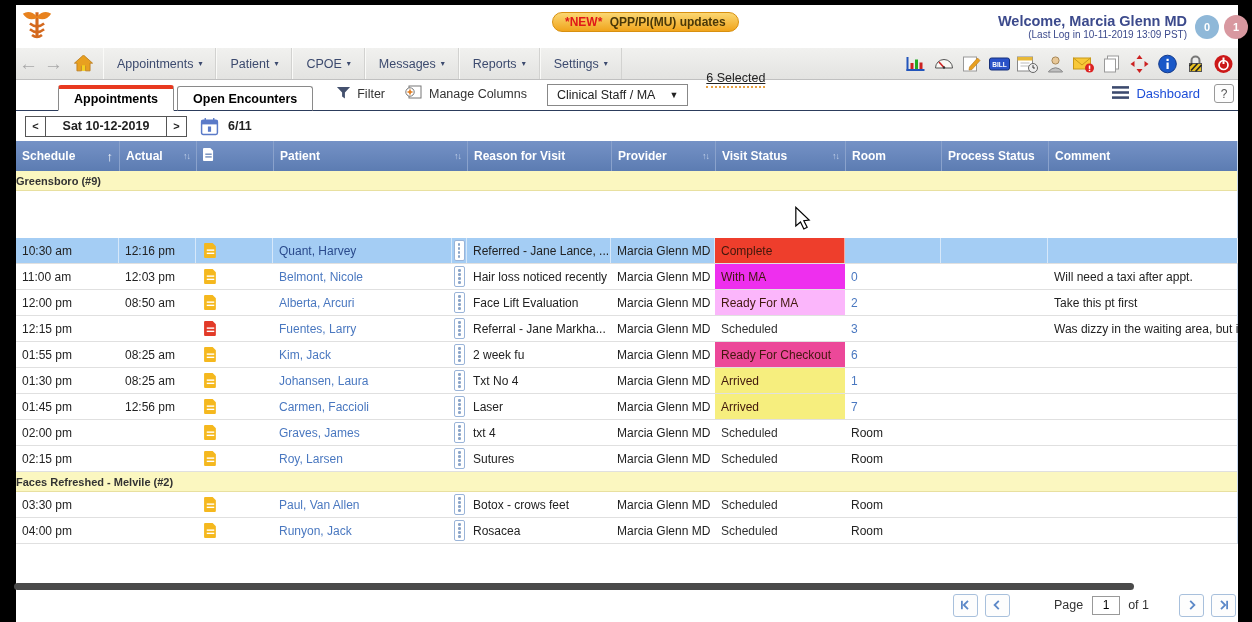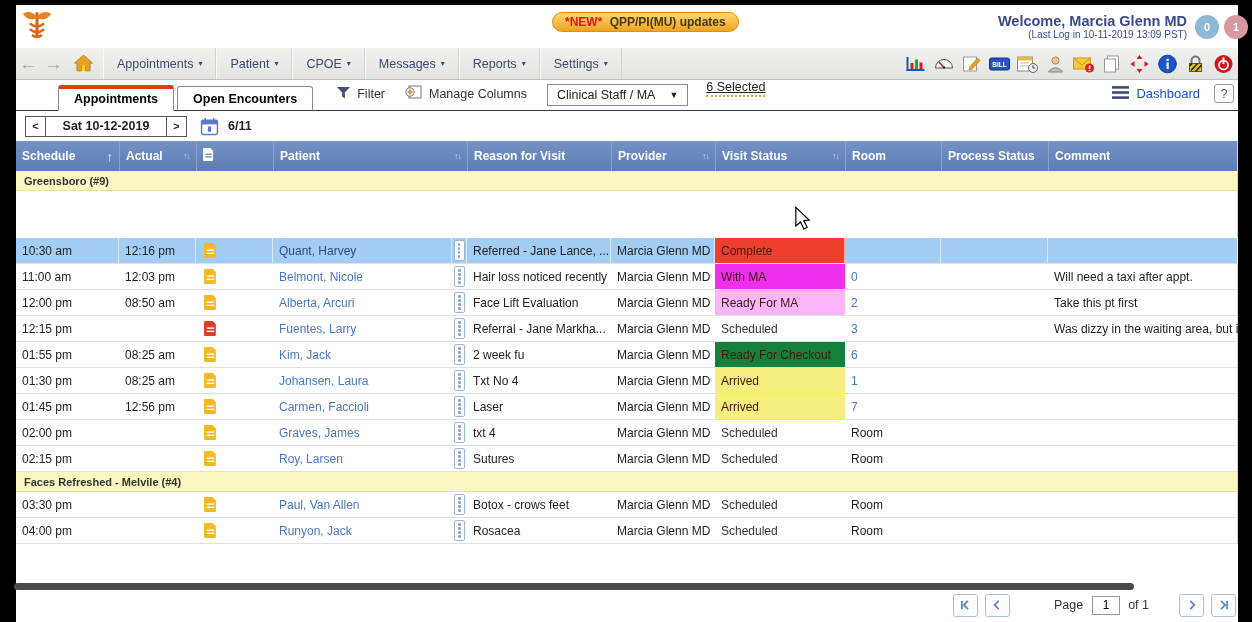--- a/index.html
+++ b/index.html
@@ -40,21 +40,21 @@
   .tabrow { height: 31px; display: flex; align-items: flex-end; border-bottom: 1px solid #2c3c5c;
     background: #fff; padding-left: 42px; }
   .tab { border: 1px solid #8a8a8a; border-radius: 3px 3px 0 0; padding: 5px 15px 4px;
     font-weight: bold; font-size: 12.5px; background: #fff; margin-right: 3px; margin-bottom: -1px; }
   .tab.active { border-top: 4px solid #e8391f; border-bottom: 1px solid #fff; padding-top: 3px; }
   .tab.inactive { border-bottom: 1px solid #2c3c5c; }
   .toolbtn { display: flex; align-items: center; gap: 6px; font-size: 12.5px; color: #333; margin-left: 20px; margin-bottom: 7px; }
   .staff-select { border: 1px solid #888; padding: 3px 9px; font-size: 12.5px; color: #222;
     display: flex; gap: 14px; align-items: center; margin-left: 20px; margin-bottom: 4px; background: #fff; }
   .staff-select .caret { font-size: 9px; color: #222; }
-  .selected-count { margin-left: 18px; margin-bottom: 13px; font-size: 12.5px; color: #222;
+  .selected-count { margin-left: 18px; margin-bottom: 22px; font-size: 12.5px; color: #222;
     text-decoration: underline; border-bottom: 2px dotted #e8a040; padding-bottom: 1px; }
   .dash-wrap { margin-left: auto; display: flex; align-items: center; margin-bottom: 7px; }
   .dashboard { display: flex; gap: 7px; align-items: center; font-size: 13px; color: #1d4ed8; }
   .helpbtn { border: 1px solid #999; border-radius: 3px; width: 20px; height: 19px; display: flex;
     align-items: center; justify-content: center; font-size: 12px; color: #555; margin-left: 14px; margin-right: 4px; background: #fdfdfd; }
 
   
   .daterow { height: 30px; display: flex; align-items: center; padding-left: 9px; background: #fff; }
   .dn-btn { border: 1px solid #555; width: 21px; height: 21px; display: flex; align-items: center;
     justify-content: center; font-size: 11px; font-weight: bold; color: #222; background: #fff; }
@@ -83,21 +83,21 @@
     display: flex; flex-direction: column; align-items: center; justify-content: center; gap: 1.5px; }
   .gripbox i { width: 2.5px; height: 2.5px; border-radius: 50%; background: #8aa4c8; }
   .c-status { color: #333; }
   .c-status.filled { color: #40180c; }
   .c-room.room-num { color: #4a78c0; }
   .trow.selected { background: #a4cdf4; margin-top: 47px; }
   .trow.selected .cell { border-right: 1px solid rgba(255,255,255,.55); }
   .trow.selected .c-patient { color: #2a4a8c; }
   .docbody { fill: #f5b81e; }
   .doc-red .docbody { fill: #e23a28; }
-  .grow { background: #fbf7c0; height: 20px; display: flex; align-items: center; padding-left: 8px;
+  .grow { background: #fbf7c0; height: 20px; display: flex; align-items: center; 
     font-size: 11px; font-weight: bold; color: #333; border-bottom: 1px solid #e8e0a0; }
 
   .spacer { flex: 1; background: #fff; }
 
   
   .hscroll-track { background: #fff; padding: 2px 0 2px 0; }
   .hscroll { height: 7px; background: #4a4a4a; border-radius: 4px; width: 1120px; margin-left: -2px; }
   .pager { height: 30px; display: flex; align-items: center; justify-content: flex-end; background: #fff;
     font-size: 12.5px; color: #333; padding-right: 2px; padding-bottom: 4px; }
   .pg-btn { width: 25px; height: 23px; border: 1px solid #a8c0dc; border-radius: 3px; display: flex;
@@ -482,21 +482,21 @@
     <div class="cell c-grip">
       <span class="gripbox">
                 <i></i>
                 <i></i>
                 <i></i>
                 <i></i>
               </span>
     </div>
     <div class="cell c-reason">2 week fu</div>
     <div class="cell c-provider">Marcia Glenn MD</div>
-    <div class="cell c-status filled" style="background: #15803d;">Ready For Checkout</div>
+    <div class="cell c-status filled" style="background: #ec4899;">Ready For Checkout</div>
     <div class="cell c-room room-num">6</div>
     <div class="cell c-process"></div>
     <div class="cell c-comment"></div>
   </div>
 
   <div class="trow">
     <div class="cell c-schedule">01:30 pm</div>
     <div class="cell c-actual">08:25 am</div>
     <div class="cell c-doc doc-yellow">
       <svg viewBox="0 0 12 14" width="13" height="15">
@@ -597,21 +597,21 @@
     </div>
     <div class="cell c-reason">Sutures</div>
     <div class="cell c-provider">Marcia Glenn MD</div>
     <div class="cell c-status">Scheduled</div>
     <div class="cell c-room">Room</div>
     <div class="cell c-process"></div>
     <div class="cell c-comment"></div>
   </div>
 
   <div class="grow">
-    <span>Faces Refreshed - Melvile (#4)</span>
+    <span>Faces Refreshed - Melvile (#2)</span>
   </div>
 
   <div class="trow">
     <div class="cell c-schedule">03:30 pm</div>
     <div class="cell c-actual"></div>
     <div class="cell c-doc doc-yellow">
       <svg viewBox="0 0 12 14" width="13" height="15">
                 <path class="docbody" d="M1 0 h7 l3 3 v10 a1 1 0 0 1 -1 1 h-9 a1 1 0 0 1 -1 -1 v-12 a1 1 0 0 1 1 -1z"></path>
                 <rect x="2.5" y="6" width="7" height="1.3" fill="#fff"></rect>
                 <rect x="2.5" y="9" width="7" height="1.3" fill="#fff"></rect>

